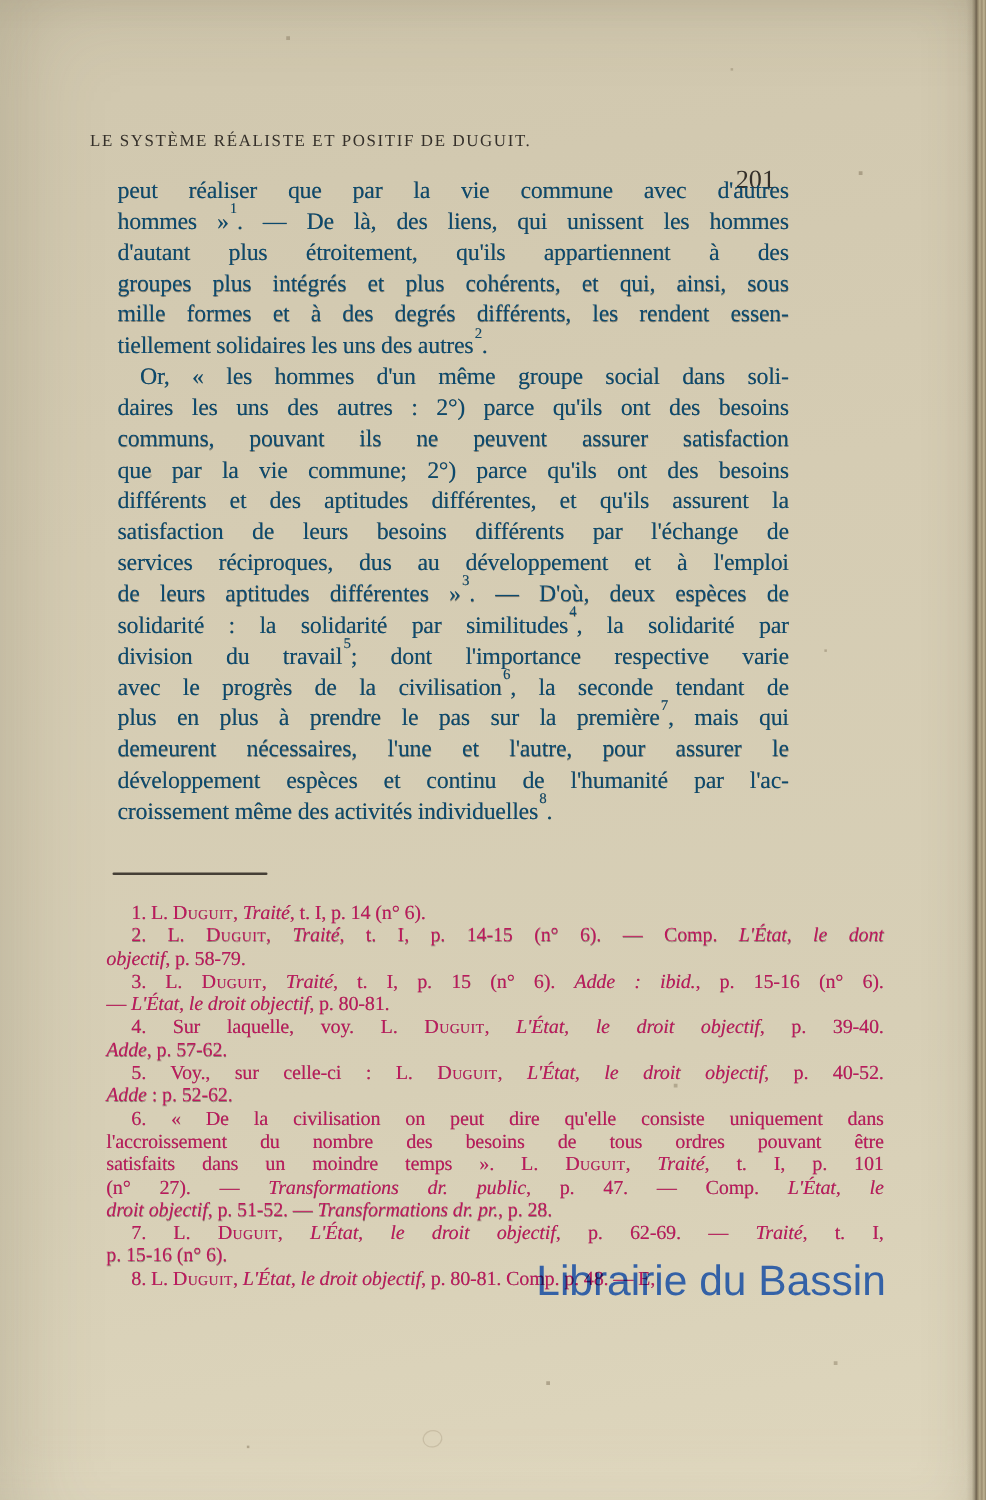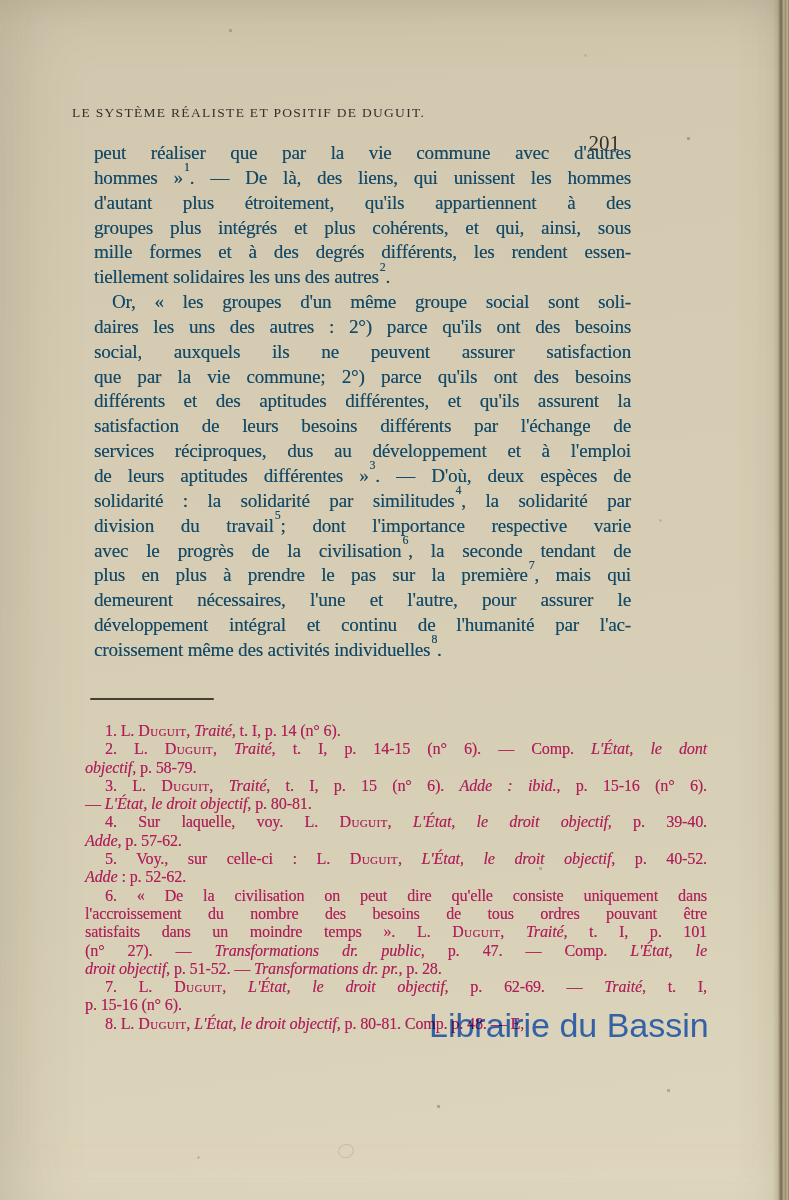--- a/index.html
+++ b/index.html
@@ -90,34 +90,34 @@
 <div class="header-title">LE SYSTÈME RÉALISTE ET POSITIF DE DUGUIT.</div>
 <div class="page-number">201</div>
 
 <div class="body-text">
     <div class="tline">peut réaliser que par la vie commune avec d'autres</div>
     <div class="tline">hommes »<sup class="sup">1</sup>. — De là, des liens, qui unissent les hommes</div>
     <div class="tline">d'autant plus étroitement, qu'ils appartiennent à des</div>
     <div class="tline">groupes plus intégrés et plus cohérents, et qui, ainsi, sous</div>
     <div class="tline">mille formes et à des degrés différents, les rendent essen-</div>
     <div class="tline end">tiellement solidaires les uns des autres<sup class="sup">2</sup>.</div>
-    <div class="tline indent">Or, « les groupes d'un même groupe social sont soli-</div>
+    <div class="tline indent">Or, « les hommes d'un même groupe social dans soli-</div>
     <div class="tline">daires les uns des autres : 2°) parce qu'ils ont des besoins</div>
-    <div class="tline">social, auxquels ils ne peuvent assurer satisfaction</div>
+    <div class="tline">communs, pouvant ils ne peuvent assurer satisfaction</div>
     <div class="tline">que par la vie commune; 2°) parce qu'ils ont des besoins</div>
     <div class="tline">différents et des aptitudes différentes, et qu'ils assurent la</div>
     <div class="tline">satisfaction de leurs besoins différents par l'échange de</div>
     <div class="tline">services réciproques, dus au développement et à l'emploi</div>
     <div class="tline">de leurs aptitudes différentes »<sup class="sup">3</sup>. — D'où, deux espèces de</div>
     <div class="tline">solidarité : la solidarité par similitudes<sup class="sup">4</sup>, la solidarité par</div>
     <div class="tline">division du travail<sup class="sup">5</sup>; dont l'importance respective varie</div>
     <div class="tline">avec le progrès de la civilisation<sup class="sup">6</sup>, la seconde tendant de</div>
     <div class="tline">plus en plus à prendre le pas sur la première<sup class="sup">7</sup>, mais qui</div>
     <div class="tline">demeurent nécessaires, l'une et l'autre, pour assurer le</div>
-    <div class="tline">développement intégral et continu de l'humanité par l'ac-</div>
+    <div class="tline">développement espèces et continu de l'humanité par l'ac-</div>
     <div class="tline end">croissement même des activités individuelles<sup class="sup">8</sup>.</div>
   </div>
 
 <div class="footnote-rule"></div>
 <div class="footnotes">
     <div class="fline indent">1. L. <span class="sc">Duguit</span>, <i>Traité</i>, t. I, p. 14 (n° 6).</div>
     <div class="fline just indent">2. L. <span class="sc">Duguit</span>, <i>Traité</i>, t. I, p. 14-15 (n° 6). — Comp. <i>L'État, le dont</i></div>
     <div class="fline"><i>objectif</i>, p. 58-79.</div>
     <div class="fline just indent">3. L. <span class="sc">Duguit</span>, <i>Traité</i>, t. I, p. 15 (n° 6). <i>Adde : ibid.</i>, p. 15-16 (n° 6).</div>
     <div class="fline">— <i>L'État, le droit objectif</i>, p. 80-81.</div>

